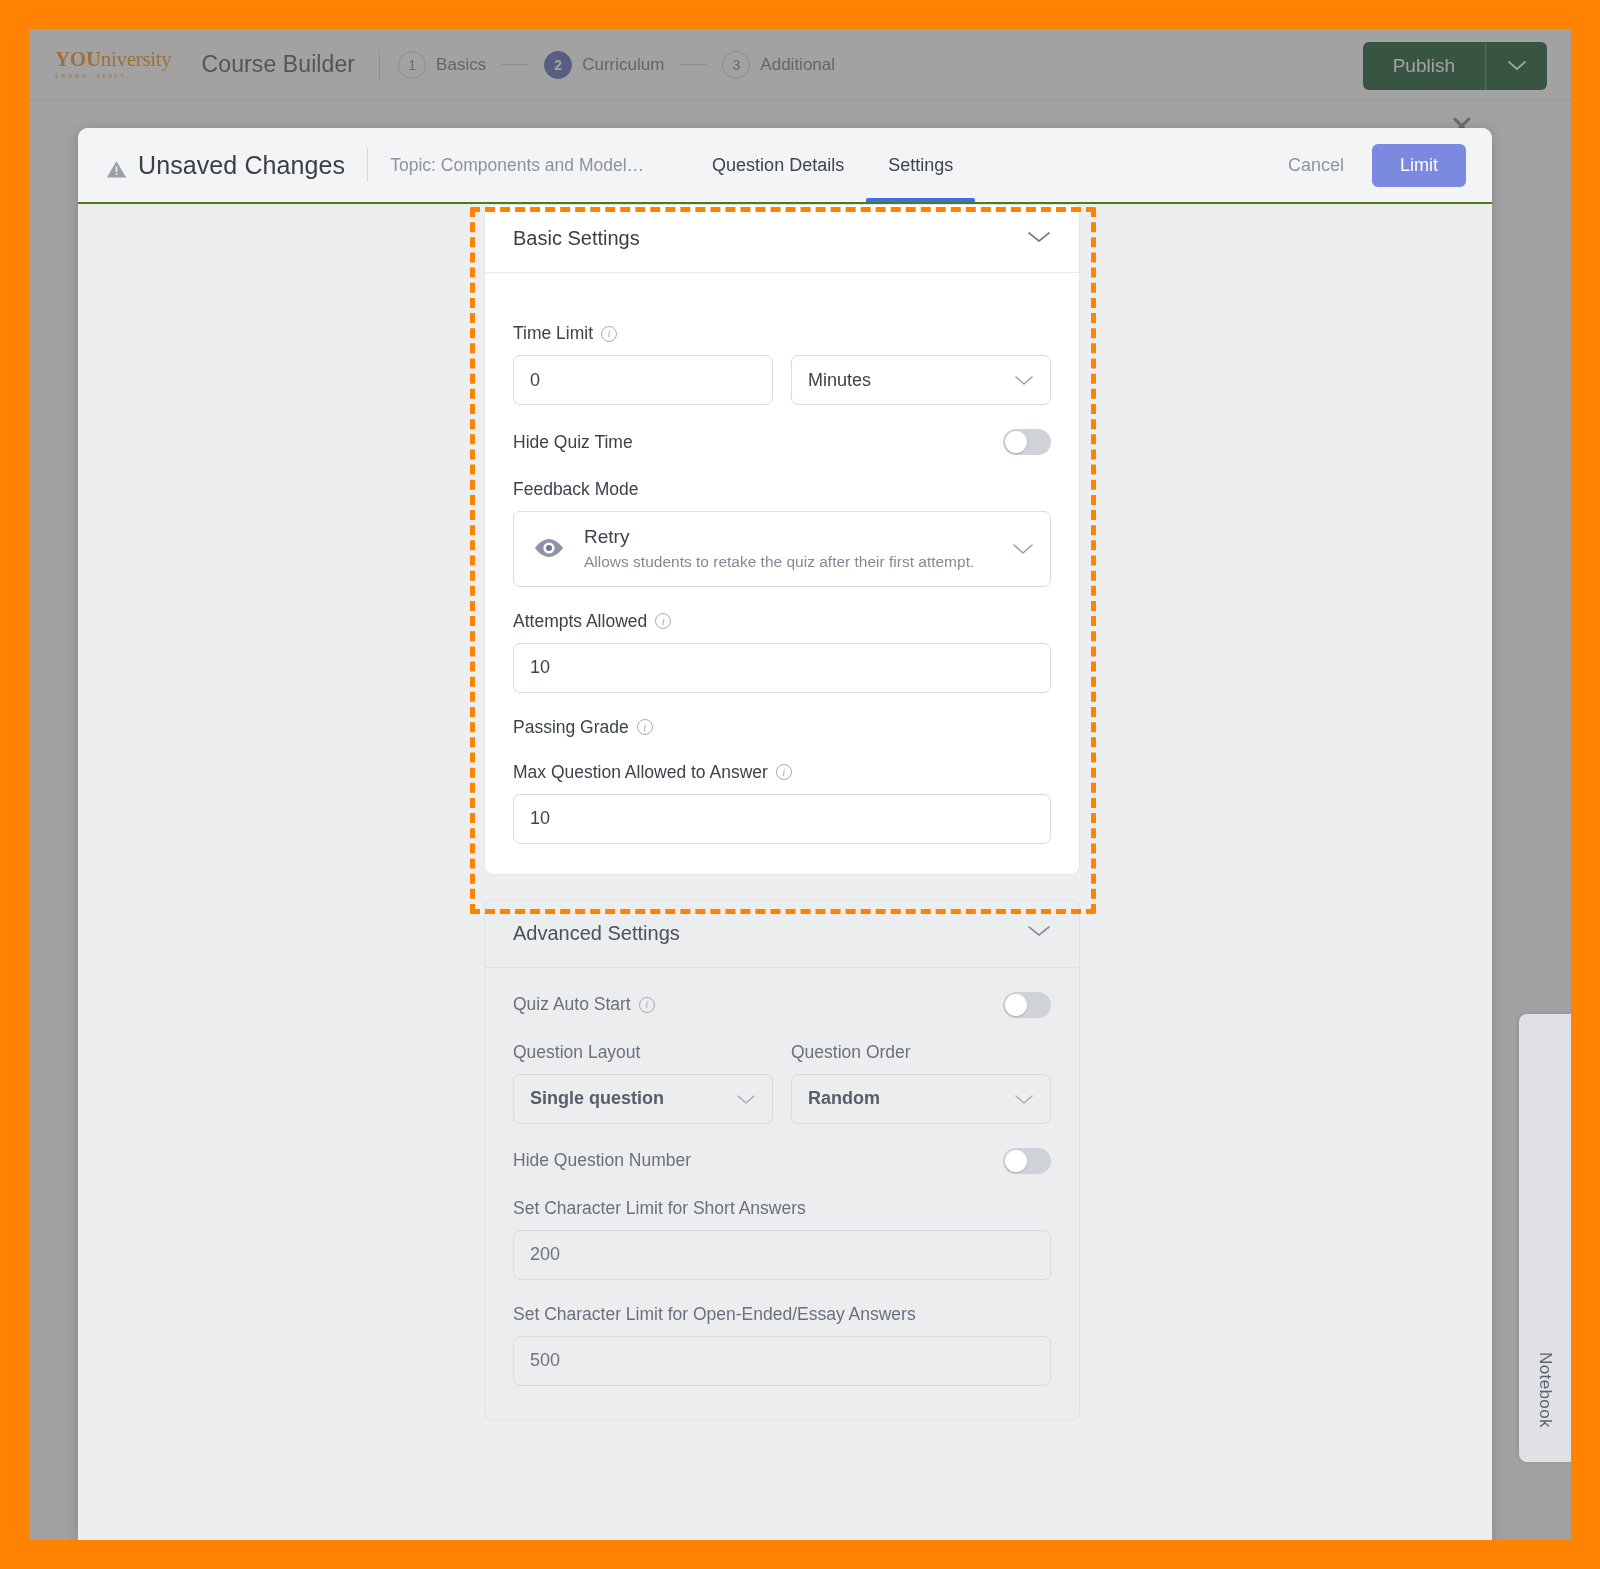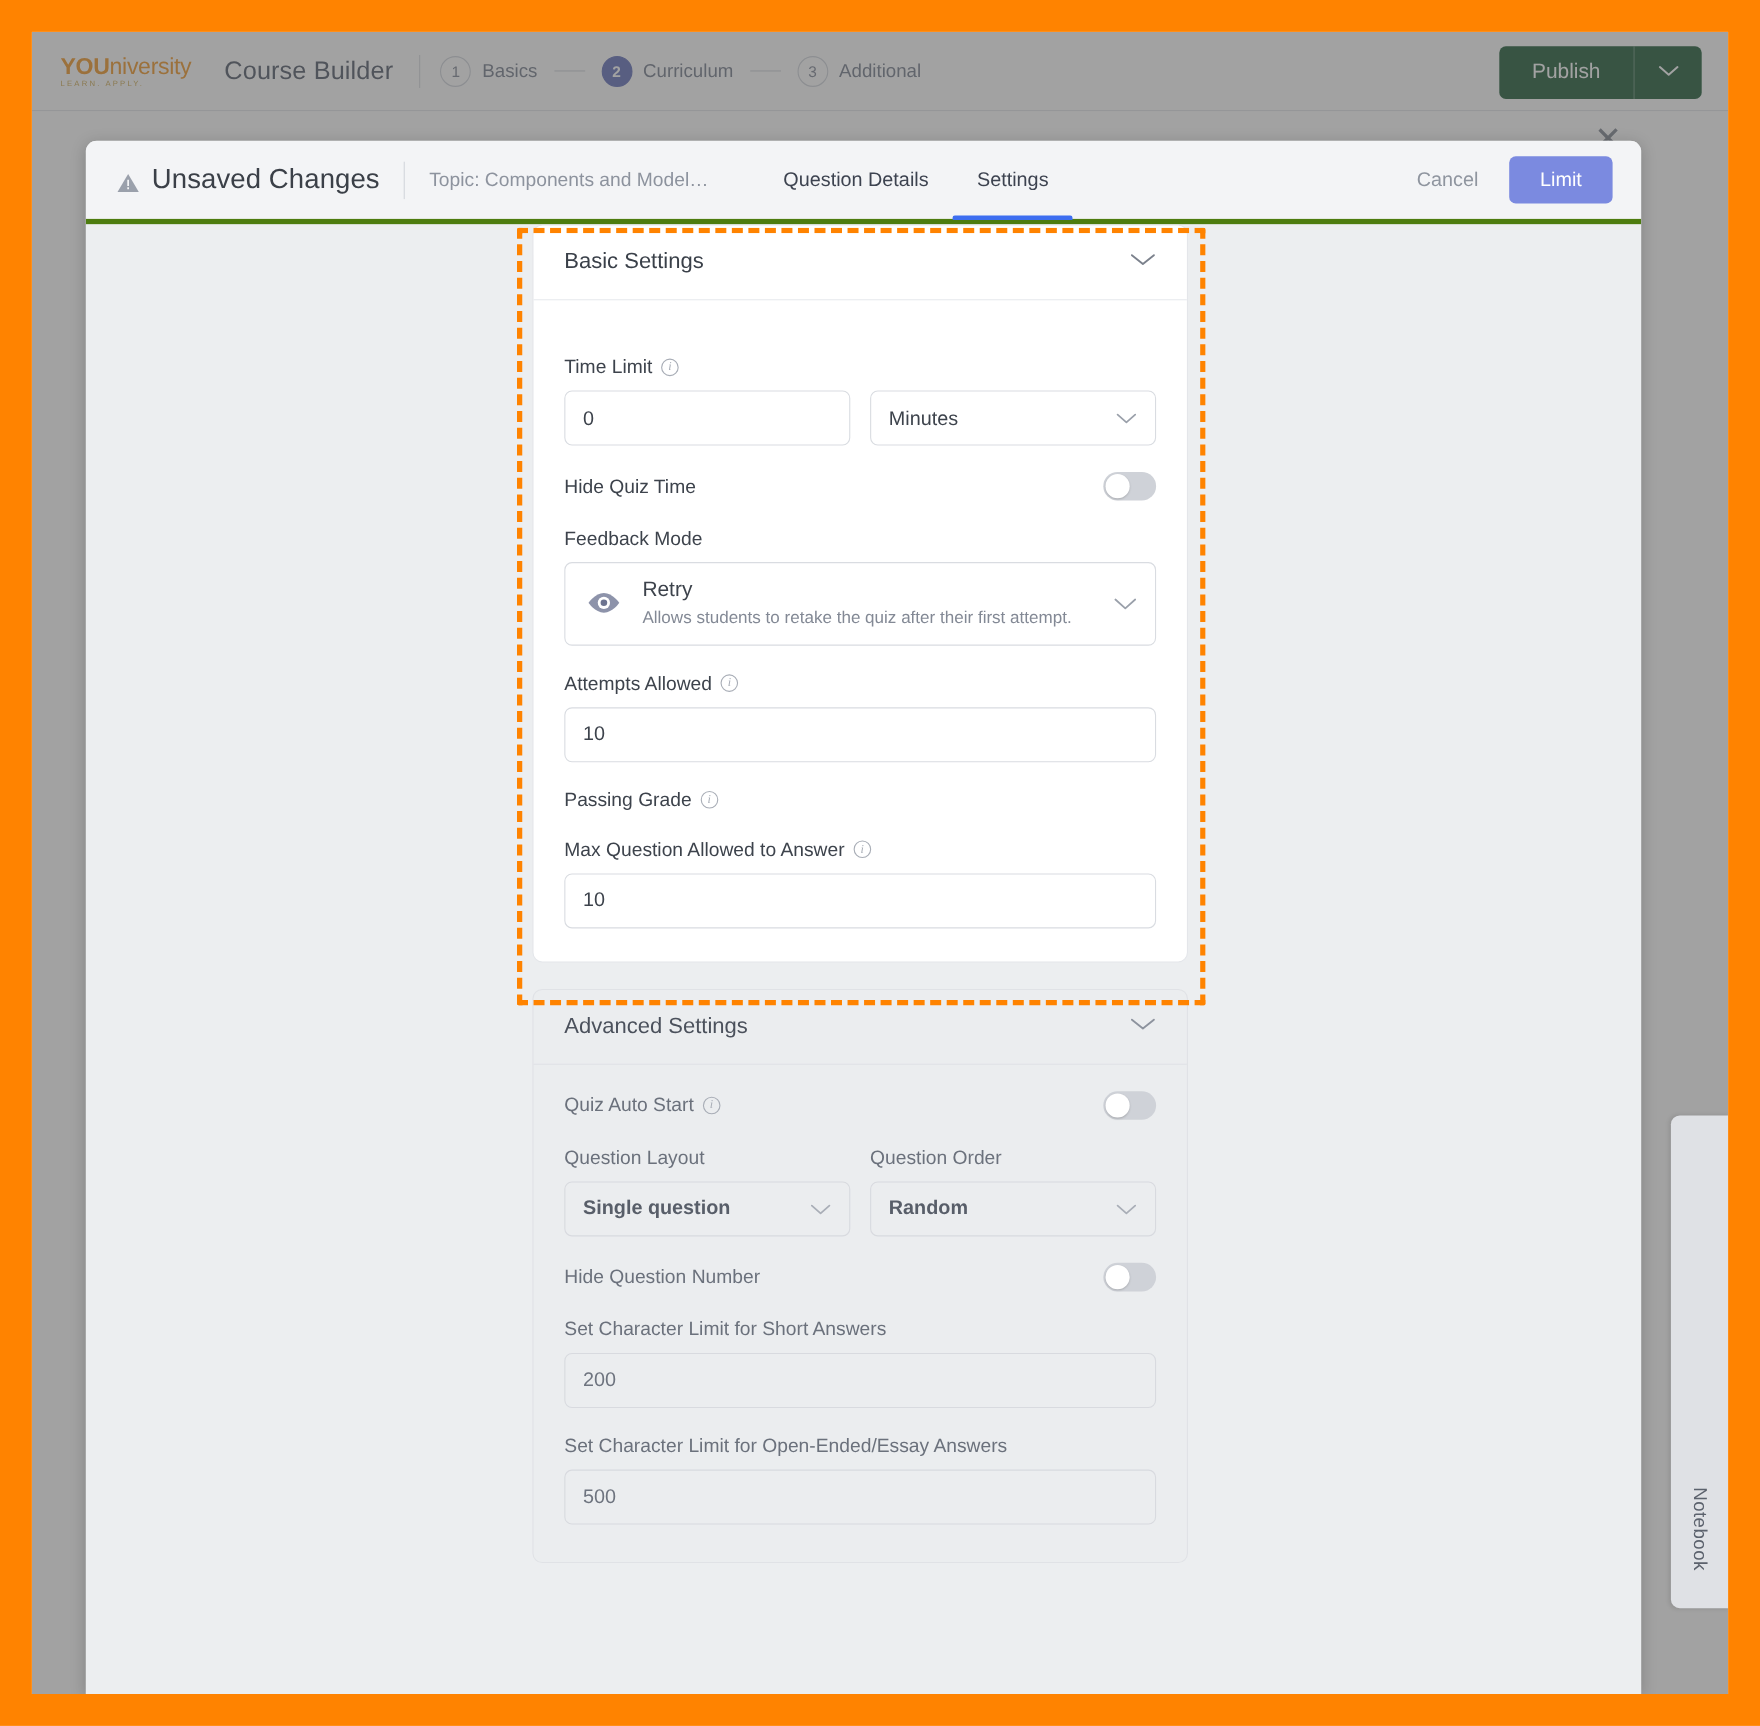--- a/index.html
+++ b/index.html
@@ -51,20 +51,21 @@
     align-items: center;
     padding: 0 24px 0 26px;
     z-index: 1;
   }
 
   .brand {
     display: flex;
     flex-direction: column;
     justify-content: center;
     margin-right: 30px;
+    font-family: Liberation Serif, serif;
   }
   .brand-text {
     font-size: 21px;
     letter-spacing: -0.3px;
     color: #F0921E;
     line-height: 1;
     font-weight: 400;
   }
   .brand-text b { font-weight: 700; }
   .brand-sub {
@@ -175,21 +176,21 @@
     background: #eceef0;
     border-radius: 10px 10px 0 0;
     z-index: 10;
     overflow: hidden;
     box-shadow: 0 2px 14px rgba(0,0,0,.18);
   }
 
   .modal-header {
     height: 76px;
     background: #f3f4f6;
-    border-bottom: 5px solid #4d7c0f;
+    border-bottom: 2px solid #4d7c0f;
     display: flex;
     align-items: center;
     padding: 0 26px 0 28px;
     position: relative;
   }
 
   .unsaved {
     display: flex; align-items: center; gap: 11px;
     font-size: 25px;
     color: #3b4048;

